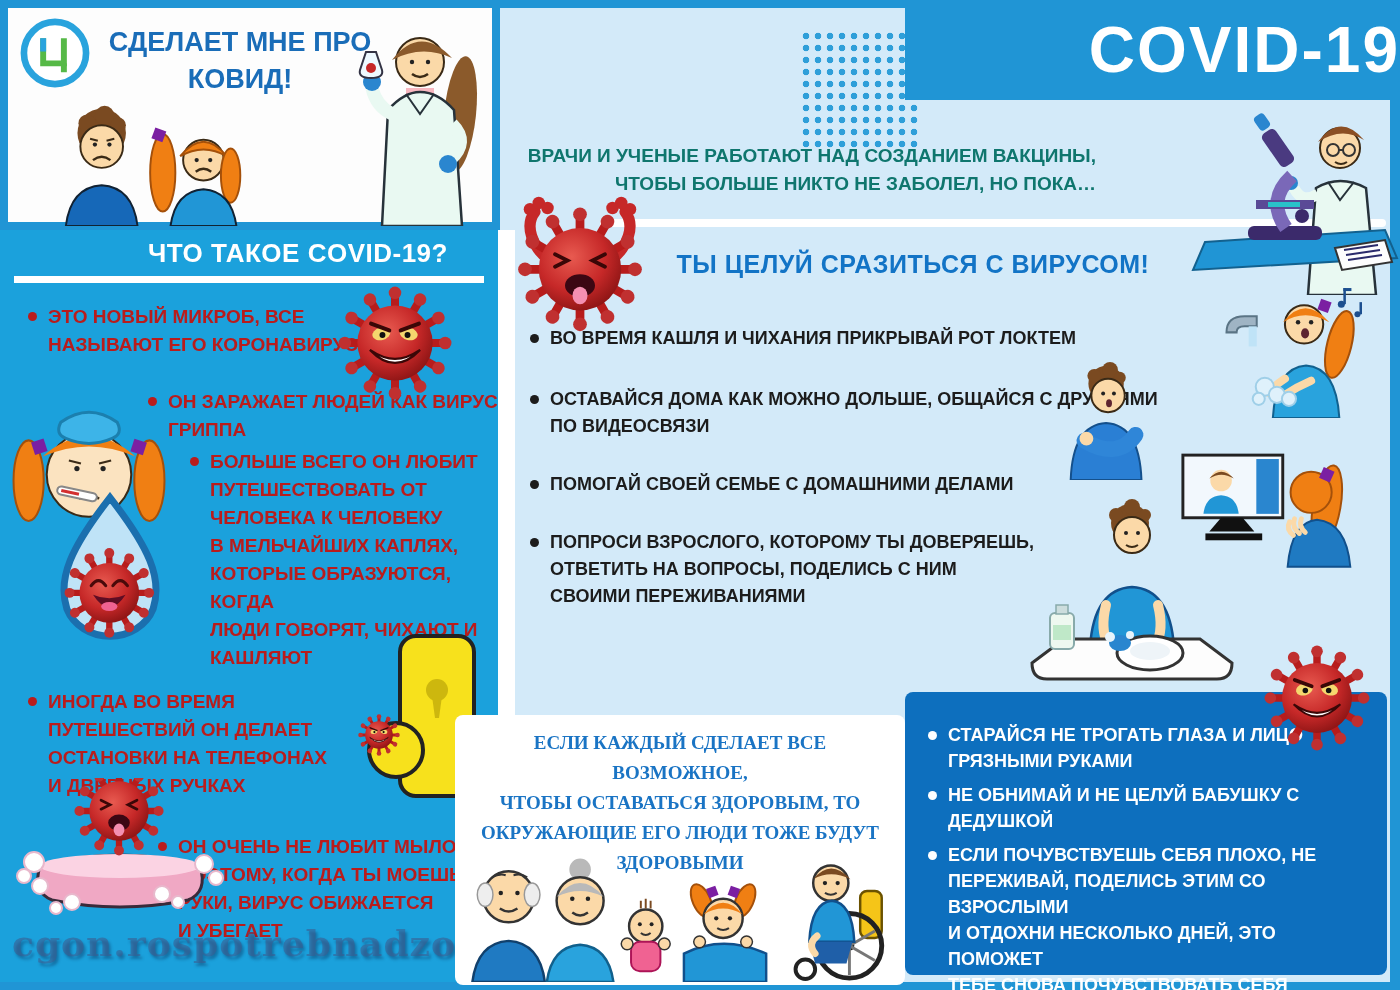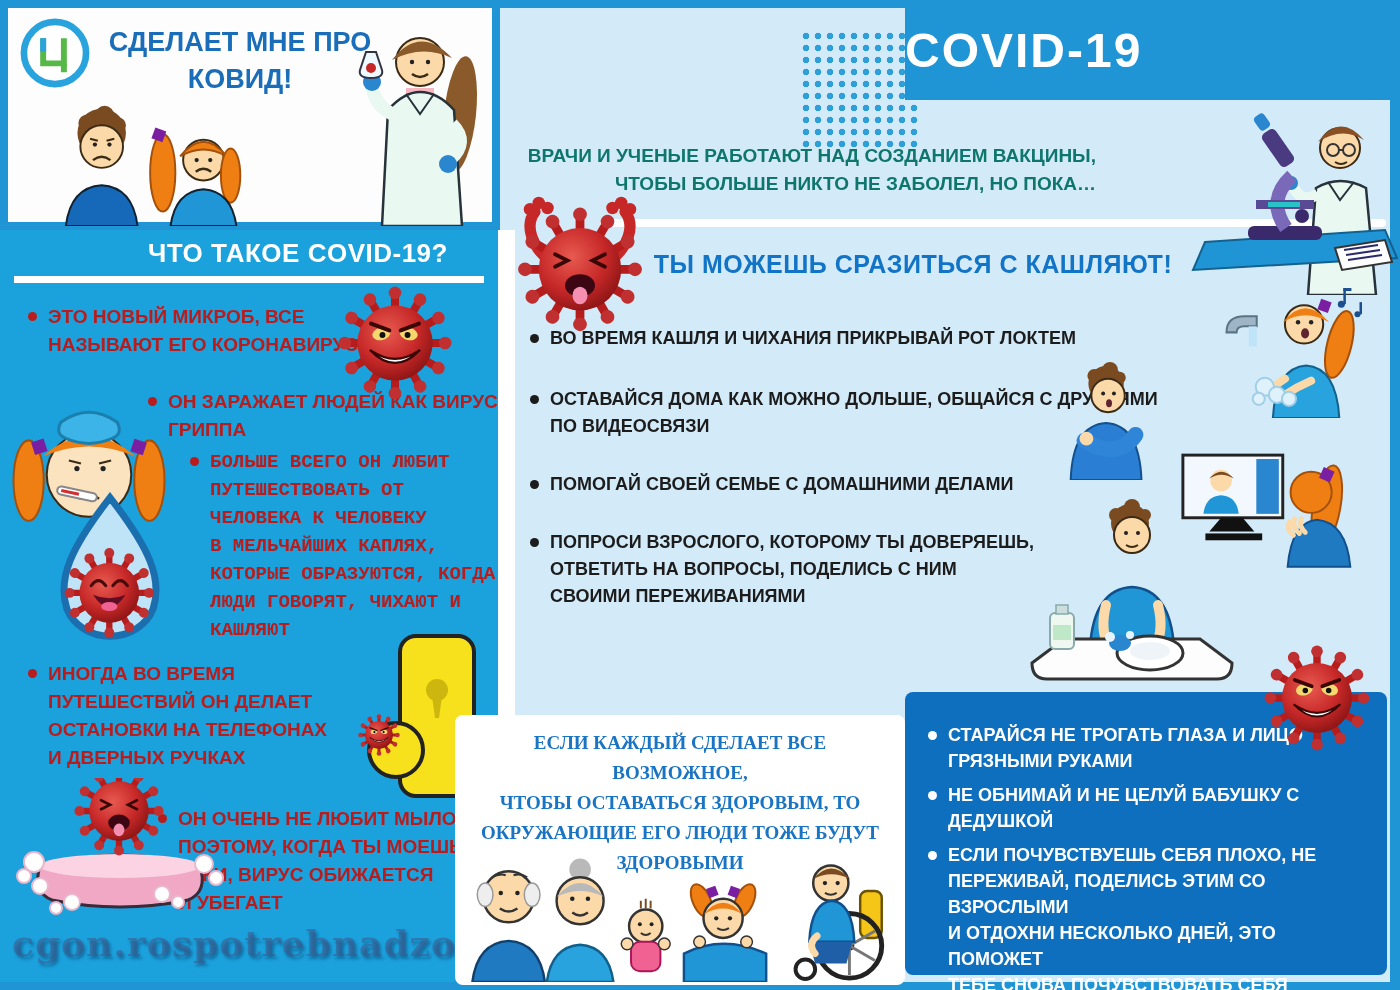--- a/index.html
+++ b/index.html
@@ -9,36 +9,36 @@
   .pre{white-space:pre-line;}
   
   .left-panel{left:0;top:0;width:500px;height:990px;background:#1ba1dc;}
   .white-gap{left:498px;top:230px;width:17px;height:752px;background:#ffffff;}
   .frame-top{left:0;top:0;width:1400px;height:8px;background:#2095d5;}
   .frame-right{left:1390px;top:0;width:10px;height:990px;background:#2095d5;}
   .frame-bottom{left:0;top:982px;width:1400px;height:8px;background:#2095d5;}
   .card{left:0;top:0;width:500px;height:230px;background:#fdfdfd;border:8px solid #2095d5;box-sizing:border-box;}
   .card-title{left:85px;top:24px;width:310px;text-align:center;font-size:27px;line-height:37px;color:#1a6db8;}
   .banner{left:905px;top:0;width:495px;height:100px;background:#2095d5;color:#fff;display:flex;
-          align-items:center;justify-content:flex-start;font-size:48px;letter-spacing:2px;}
+          align-items:center;justify-content:flex-end;font-size:64px;letter-spacing:2px;}
   .dots{left:800px;top:30px;width:119px;height:119px;
         background-image:radial-gradient(#2f9fd9 3px,transparent 3.6px);background-size:12px 12px;}
   .intro{left:496px;top:142px;width:600px;text-align:right;font-size:19px;line-height:28px;color:#0f766e;}
   .sep-mid{left:600px;top:219px;width:786px;height:8px;background:#fff;border-radius:4px;}
   .fight-heading{left:613px;top:250px;width:600px;text-align:center;font-size:25px;letter-spacing:.5px;color:#1274c6;}
   .what-heading{left:0;top:238px;width:596px;text-align:center;font-size:26px;color:#fff;letter-spacing:.5px;}
   .sep-left{left:14px;top:276px;width:470px;height:7px;background:#fff;}
   
   .list{list-style:none;margin:0;padding:0;}
   .list li{position:relative;}
   .list li::before{content:"";position:absolute;left:-20px;top:9px;width:9px;height:9px;border-radius:50%;background:currentColor;}
   .what-list{left:0;top:303px;width:498px;color:#b91c1c;font-size:19px;line-height:28px;}
   .what-list li.ind1{margin-left:48px;}
   .what-list li.ind2{margin-left:168px;}
-  .what-list li.ind3{margin-left:210px;font-family:Liberation Mono, monospace;}
+  .what-list li.ind3{margin-left:210px;}
   .what-list li.ind2b{margin-left:178px;}
   .fight-list{left:550px;top:325px;width:640px;color:#1c1c1c;font-size:18px;line-height:27px;}
   .care-list{left:948px;top:722px;width:422px;color:#fff;font-size:18px;line-height:26px;}
   .healthy-box{left:455px;top:715px;width:450px;height:270px;background:#ffffff;border-radius:8px;}
   .healthy-heading{left:468px;top:728px;width:424px;text-align:center;font-size:19px;line-height:30px;color:#1a74c4;font-family:Liberation Serif, serif;}
   .care-box{left:905px;top:692px;width:482px;height:283px;background:#0d6fbe;border-radius:8px;}
   .watermark{left:12px;top:922px;font-family:"DejaVu Serif",serif;font-size:36px;letter-spacing:1px;
              color:rgba(62,90,140,.55);text-shadow:2px 3px 3px rgba(10,30,70,.35);}
 </style>
 </head>
@@ -157,21 +157,21 @@
   </svg>
 
   <div class="abs dots"></div>
   <div class="abs banner">
     <span>COVID-19</span>
   </div>
 
   <div class="abs intro pre">ВРАЧИ И УЧЕНЫЕ РАБОТАЮТ НАД СОЗДАНИЕМ ВАКЦИНЫ,
 ЧТОБЫ БОЛЬШЕ НИКТО НЕ ЗАБОЛЕЛ, НО ПОКА…</div>
   <div class="abs sep-mid"></div>
-  <div class="abs fight-heading">ТЫ МОЖЕШЬ СРАЗИТЬСЯ С КАШЛЯЮТ!</div>
+  <div class="abs fight-heading">ТЫ ЦЕЛУЙ СРАЗИТЬСЯ С ВИРУСОМ!</div>
 
   <div class="abs what-heading">ЧТО ТАКОЕ COVID-19?</div>
   <div class="abs sep-left"></div>
   <ul class="abs list what-list">
     <li class="ind1 pre" style="margin-bottom:29px">ЭТО НОВЫЙ МИКРОБ, ВСЕ
 НАЗЫВАЮТ ЕГО КОРОНАВИРУС</li>
     <li class="ind2 pre" style="margin-bottom:4px">ОН ЗАРАЖАЕТ ЛЮДЕЙ КАК ВИРУС
 ГРИППА</li>
     <li class="ind3 pre" style="margin-bottom:16px">БОЛЬШЕ ВСЕГО ОН ЛЮБИТ
 ПУТЕШЕСТВОВАТЬ ОТ

